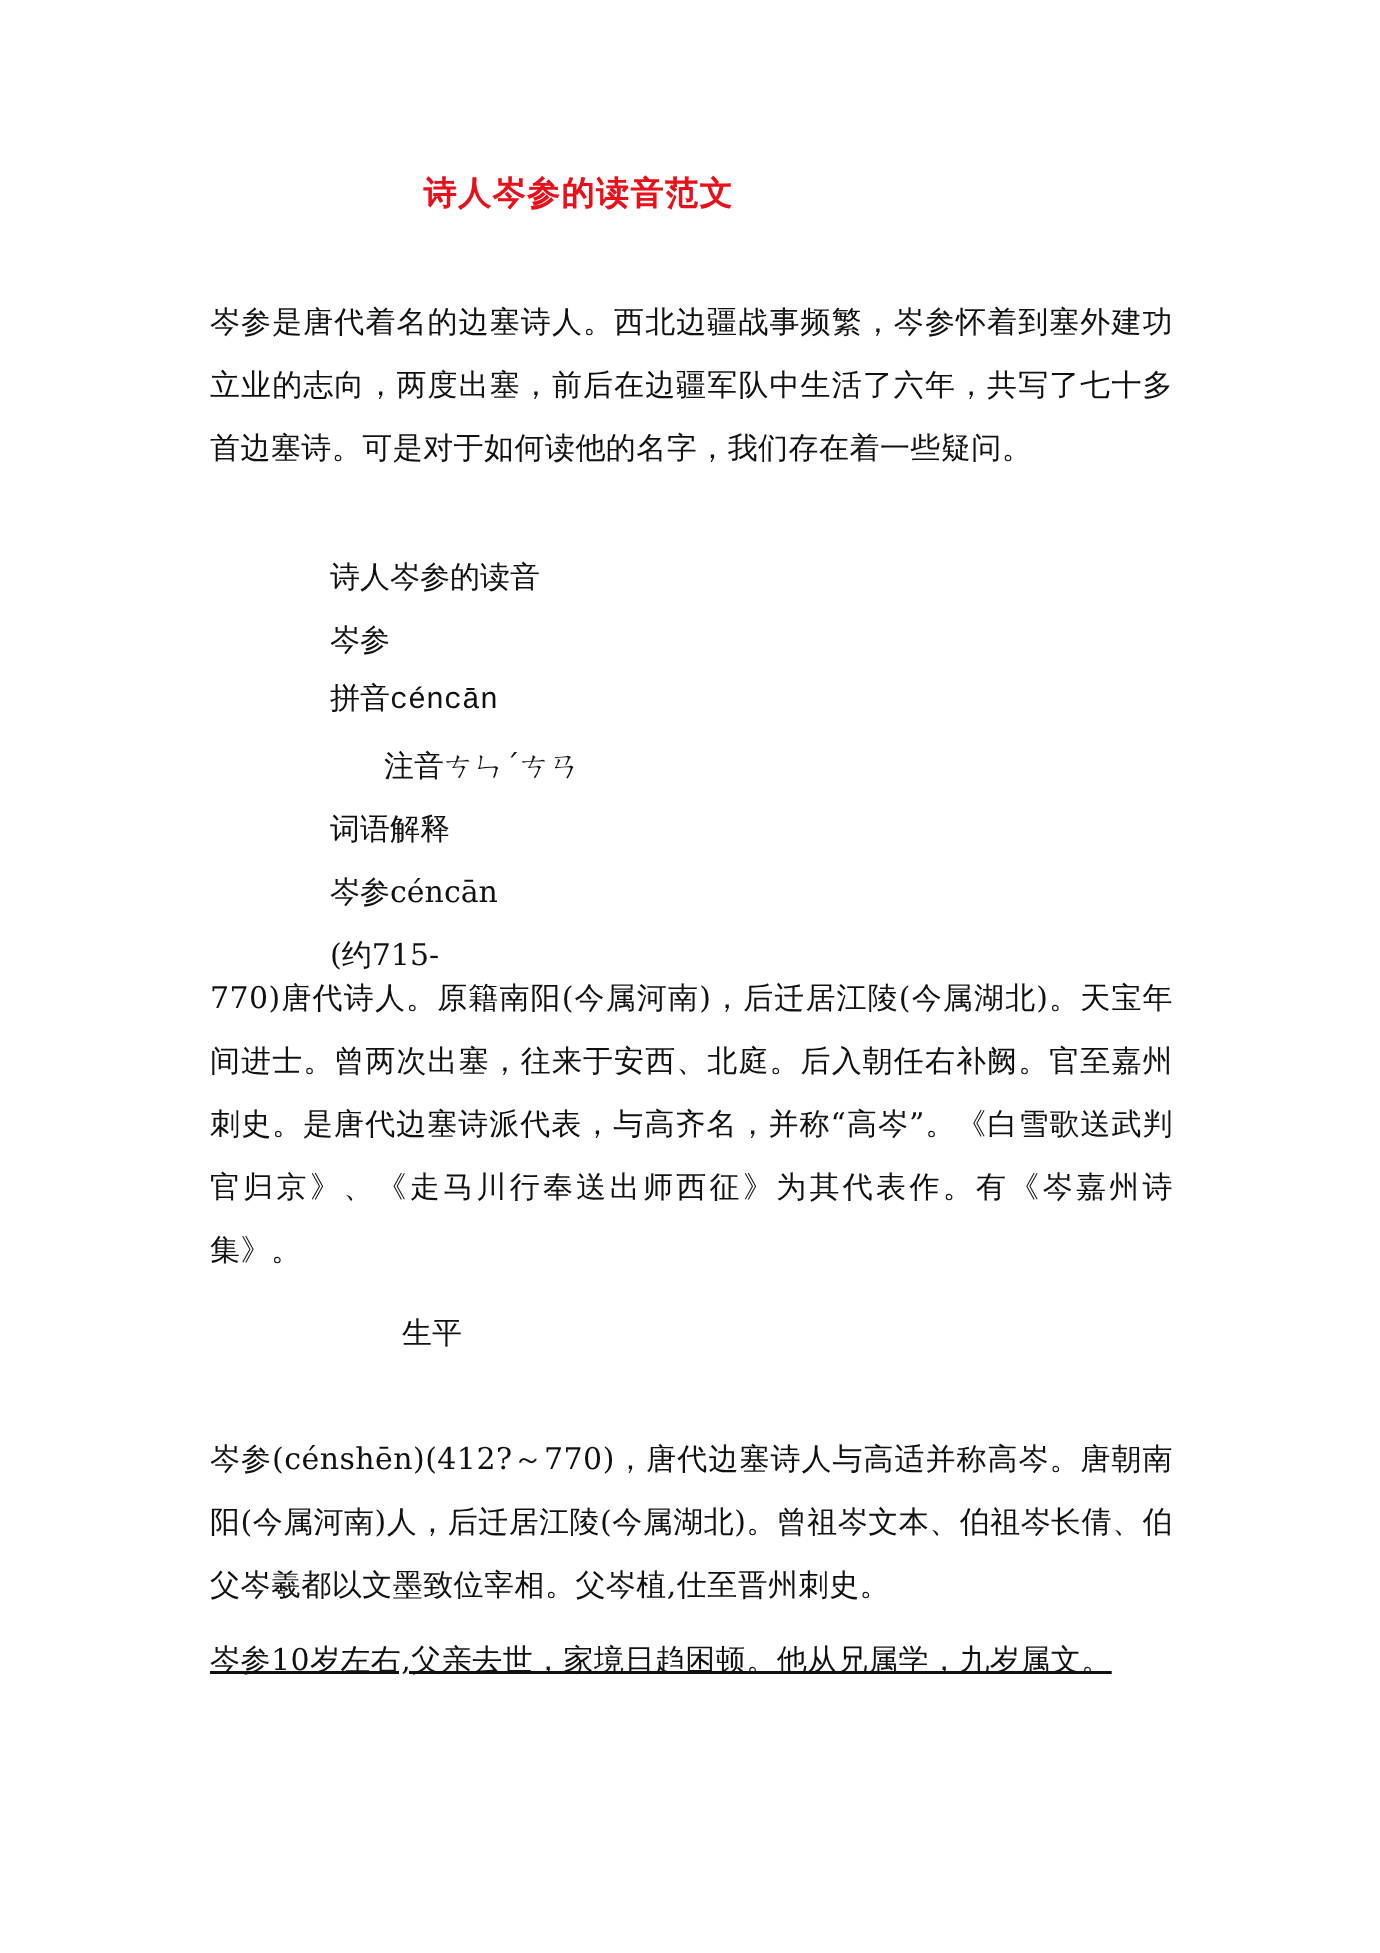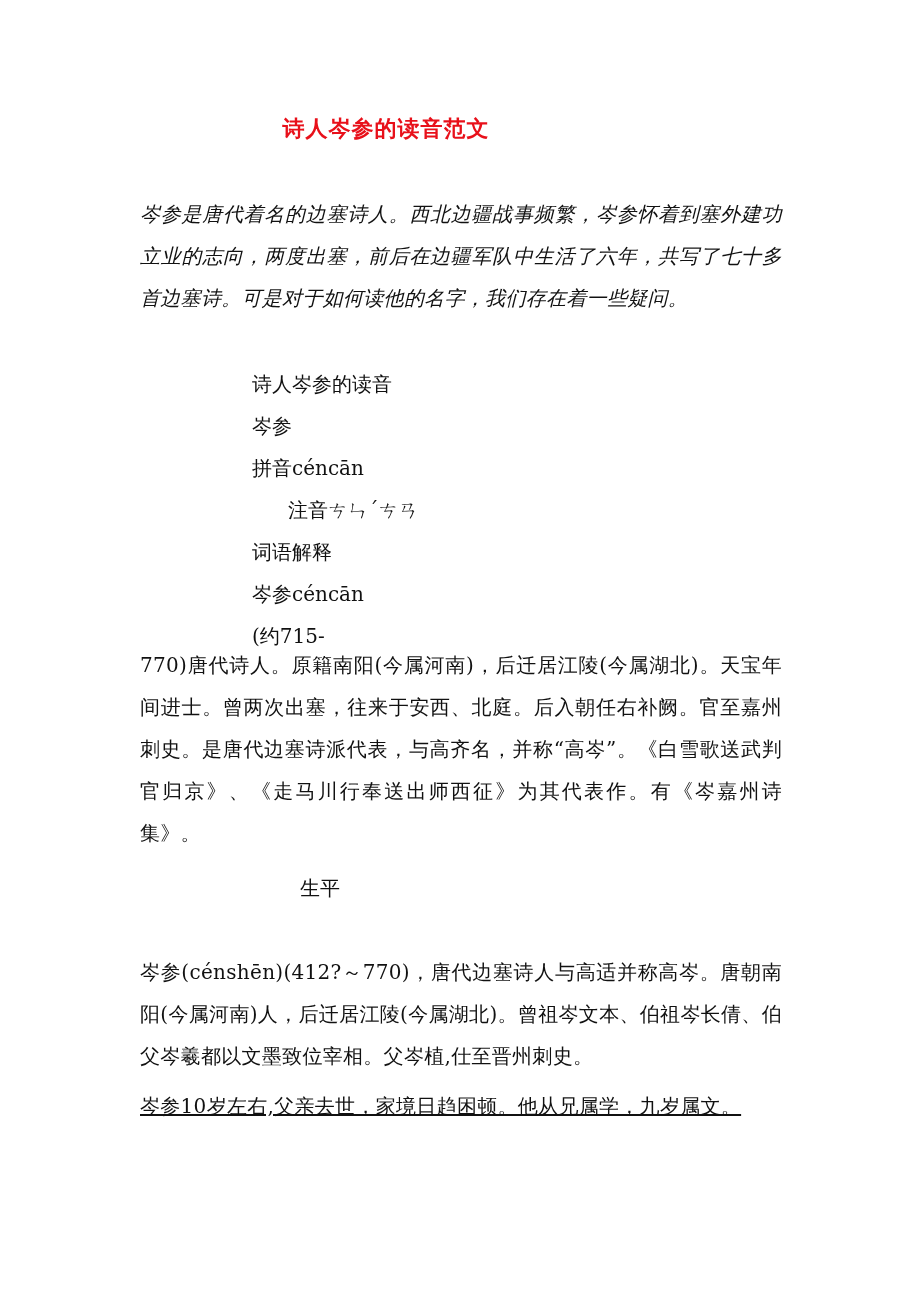--- a/index.html
+++ b/index.html
@@ -3,33 +3,33 @@
 <meta charset="utf-8">
 <style>
   html, body { margin: 0; padding: 0; background: #ffffff; }
   body { width: 920px; height: 1302px; position: relative; overflow: hidden;
          font-family: "DejaVu Serif", "Liberation Serif", serif; color: #111; }
   .title { position: absolute; top: 114px; left: 0; width: 772px; text-align: center;
            font-size: 22px; font-weight: bold; color: #e8101a; letter-spacing: 1px;
            font-family: Liberation Mono, monospace; }
   .para { position: absolute; left: 140px; width: 642px; font-size: 20px;
           line-height: 42px; text-align: justify; letter-spacing: 0.3px; }
-  .indent-line { position: absolute; left: 252px; font-size: 20px; line-height: 42px; white-space: nowrap; }
+  .indent-line { position: absolute; left: 220px; font-size: 20px; line-height: 42px; white-space: nowrap; }
 </style>
 </head>
 <body>
 
 <div>
   <div class="title">诗人岑参的读音范文</div>
 
-  <div class="para" style="top:193px;font-style:italic;">岑参是唐代着名的边塞诗人。西北边疆战事频繁，岑参怀着到塞外建功立业的志向，两度出塞，前后在边疆军队中生活了六年，共写了七十多首边塞诗。可是对于如何读他的名字，我们存在着一些疑问。</div>
+  <div class="para" style="top:193px;">岑参是唐代着名的边塞诗人。西北边疆战事频繁，岑参怀着到塞外建功立业的志向，两度出塞，前后在边疆军队中生活了六年，共写了七十多首边塞诗。可是对于如何读他的名字，我们存在着一些疑问。</div>
 
   <div class="indent-line" style="top:363px;">诗人岑参的读音</div>
   <div class="indent-line" style="top:405px;">岑参</div>
-  <div class="indent-line" style="top:447px;">拼音céncān</div>
+  <div class="indent-line" style="top:447px;font-family:Liberation Mono, monospace;">拼音céncān</div>
   <div class="indent-line" style="top:489px;margin-left:36px;">注音ㄘㄣˊㄘㄢ</div>
   <div class="indent-line" style="top:531px;">词语解释</div>
   <div class="indent-line" style="top:573px;text-align:center;">岑参céncān</div>
   <div class="indent-line" style="top:615px;">(约715-</div>
 
   <div class="para" style="top:644px;">770)唐代诗人。原籍南阳(今属河南)，后迁居江陵(今属湖北)。天宝年间进士。曾两次出塞，往来于安西、北庭。后入朝任右补阙。官至嘉州刺史。是唐代边塞诗派代表，与高齐名，并称“高岑”。《白雪歌送武判官归京》、《走马川行奉送出师西征》为其代表作。有《岑嘉州诗集》。</div>
 
   <div class="indent-line" style="top:867px;margin-left:48px;">生平</div>
 
   <div class="para" style="top:951px;">岑参(cénshēn)(412?～770)，唐代边塞诗人与高适并称高岑。唐朝南阳(今属河南)人，后迁居江陵(今属湖北)。曾祖岑文本、伯祖岑长倩、伯父岑羲都以文墨致位宰相。父岑植,仕至晋州刺史。</div>

